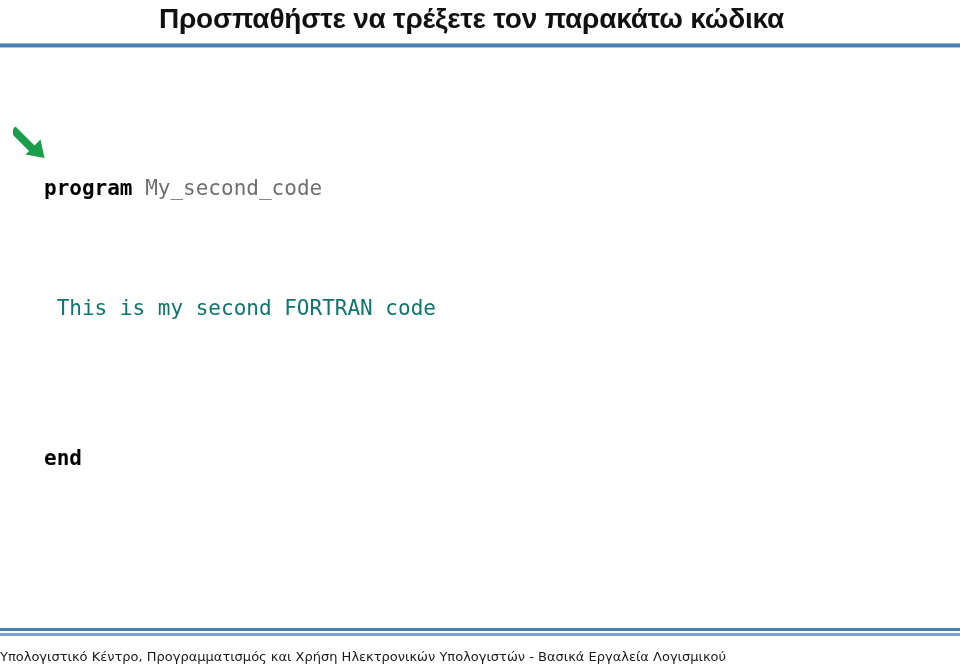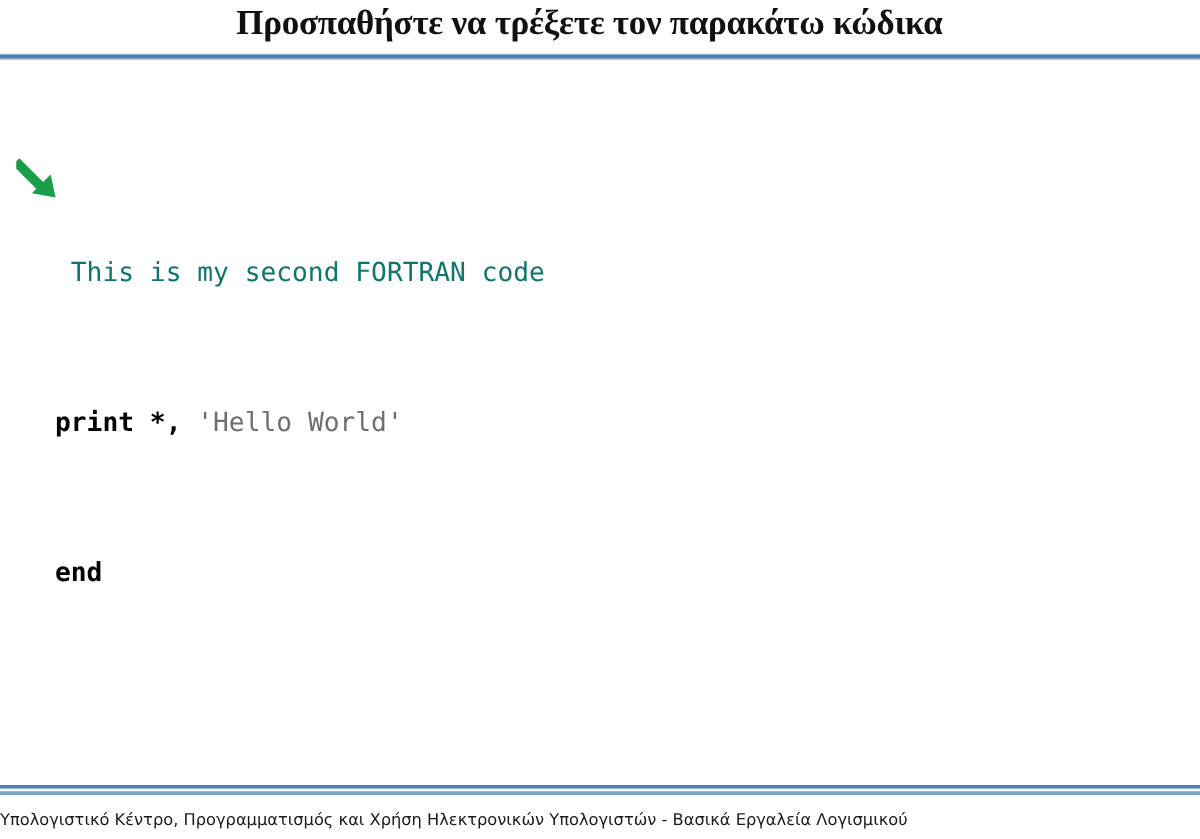--- a/index.html
+++ b/index.html
@@ -25,21 +25,21 @@
   
   .slide-title {
     position: absolute;
     left: 0;
     top: 0px;
     width: 943px;
     height: 40px;
     line-height: 38px;
     text-align: center;
     color: #111111;
-    font-family: Liberation Serif, serif;
+    font-family: Liberation Sans, sans-serif;
     font-size: 28px;
     font-weight: 600;
     letter-spacing: -0.2px;
     white-space: nowrap;
   }
 
   
   .title-rule {
     position: absolute;
     left: 0;
@@ -169,24 +169,24 @@
   <div class="green-arrow">
     <svg width="40" height="38" viewBox="0 0 40 38" xmlns="http://www.w3.org/2000/svg">
       <g fill="#1a9e4b">
         <path d="M2.5 2.5 L24.5 24.5 L19.0 30.0 L-3.0 8.0 Z"></path>
         <path d="M31.5 34.0 L12.5 30.5 L27.5 15.5 Z"></path>
       </g>
     </svg>
   </div>
 
   <div class="code-block">
+    <div class="code-line"><span class="kw">program</span><span class="plain"> My_second_code</span></div>
 
     <div class="code-line comment-line"> This is my second FORTRAN code</div>
 
-    <div class="code-line"><span class="kw">print *,</span><span class="plain"> 'Hello World'</span></div>
 
     <div class="code-line"><span class="kw">end</span></div>
   </div>
 
   <div class="footer-rule">
     <div class="f-dark"></div>
     <div class="f-gap"></div>
     <div class="f-light"></div>
   </div>
 

